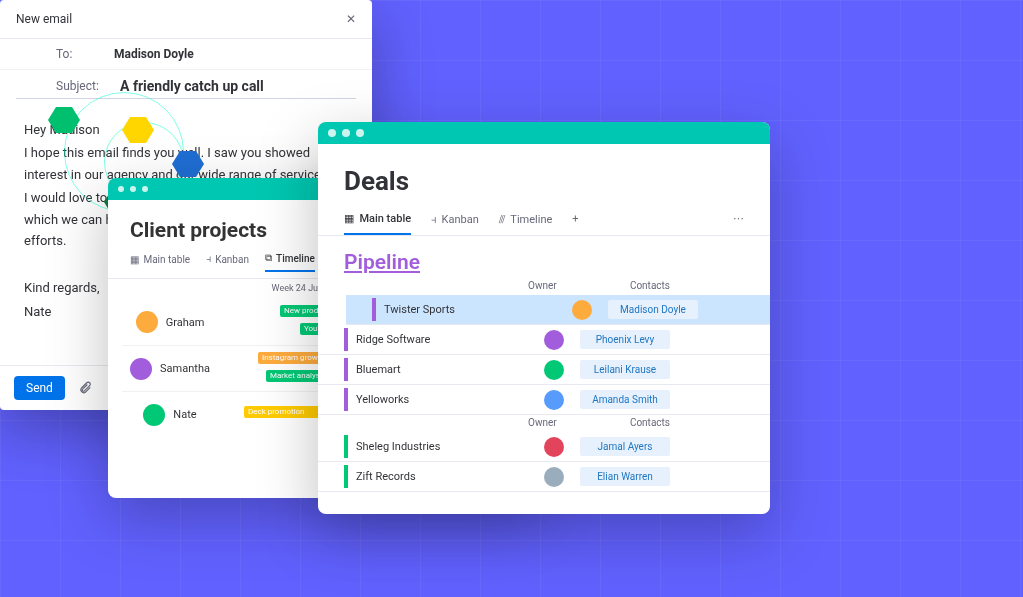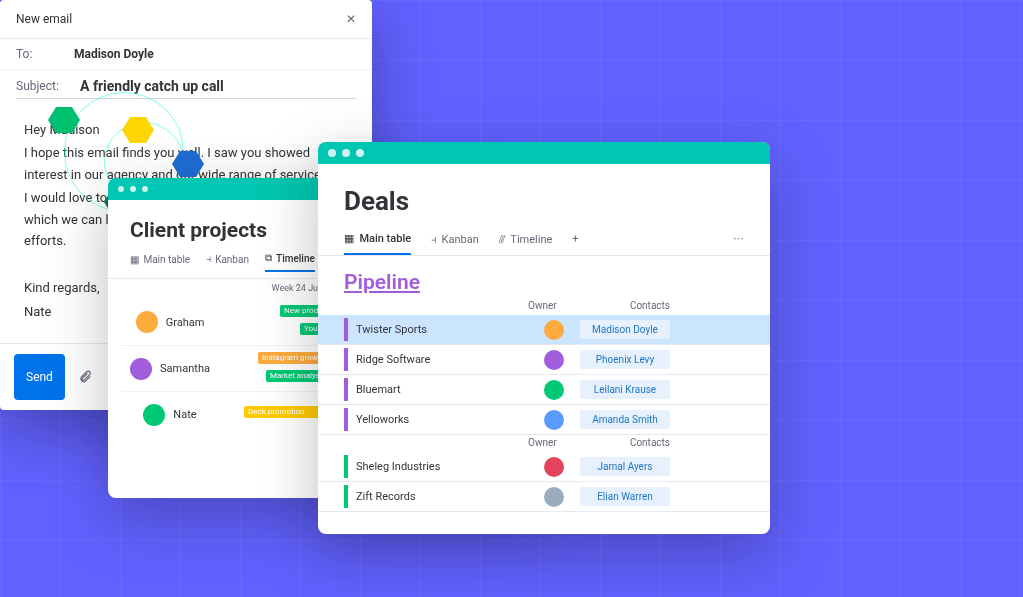--- a/index.html
+++ b/index.html
@@ -43,55 +43,55 @@
   .gantt { padding:4px 14px; }
   .gantt-row { display:flex; align-items:center; height:46px; border-top:1px solid #f0f1f5;}
   .gantt-row:first-child { border-top:none;}
   .gantt-person { width:96px; display:flex; align-items:center; gap:8px; font-size:11px; color:#323338;justify-content:center; }
   .avatar { width:22px; height:22px; border-radius:50%; background:#e0e0e0; background-size:cover; background-position:center; flex-shrink:0;}
   .av-sm { width:20px; height:20px; }
   .gantt-bars { position:relative; flex:1; height:100%; }
   .bar { position:absolute; height:12px; border-radius:2px; font-size:8px; color:#fff; line-height:12px; padding:0 4px; overflow:hidden; white-space:nowrap;}
 
   
-  .window-deals { top:142px; left:318px; width:452px; height:392px; }
+  .window-deals { top:122px; left:318px; width:452px; height:392px; }
   .deals-head { padding:22px 26px 6px; }
   .deals-title { font-size:26px; font-weight:700; color:#323338; }
   .deals-tabs { display:flex; gap:20px; padding:10px 26px 0; font-size:11px; color:#676879; border-bottom:1px solid #e6e9ef;}
   .dtab { display:flex; align-items:center; gap:5px; padding-bottom:8px; cursor:pointer;}
   .dtab.active { color:#323338; border-bottom:2px solid #0073ea; font-weight:500;}
   .dtab-plus { color:#676879; padding-bottom:8px;}
   .section-title { font-size:21px; font-weight:600; padding:14px 26px 4px;text-decoration:underline; }
   .pipeline-title { color:#a25ddc; }
   .closed-title { color:#00c875; }
   .row-head { display:flex; padding:2px 26px 4px; font-size:10px; color:#676879; }
   .col-name { width:184px;}
   .col-owner { width:52px; }
   .col-contact { width:90px; text-align:right;}
   .deal-row { display:flex; align-items:center; padding:3px 26px; font-size:11px; color:#323338; border-bottom:1px solid #e6e9ef;}
   .deal-row .col-name { border-left:4px solid var(--stripe,#a25ddc); padding:5px 8px; }
   .deal-row .col-owner { display:flex; justify-content:center;}
   .deal-row .col-contact { background:#e6f1fd; color:#1f76c2; font-size:10px; text-align:center; padding:4px 0; border-radius:2px; }
-  .deal-row.selected { background:#cce5ff; }
+  .deal-row.selected { background:#cce5ff;margin-left:28px; }
   .closed .deal-row .col-name { border-left-color:#00c875;}
   .closed .deal-row .col-contact { }
 
   
   .window-email { top:120px; left:636px; width:372px; height:410px; background:#fff; border-radius:4px; box-shadow:0 20px 60px rgba(0,0,0,.3); display:flex; flex-direction:column; }
   .email-head { display:flex; align-items:center; justify-content:space-between; padding:12px 16px; font-size:12px; color:#323338; border-bottom:1px solid #e6e9ef;}
   .email-field { display:flex; align-items:center; gap:8px; padding:8px 16px; font-size:12px; border-bottom:1px solid #f0f1f5;}
-  .email-field .lab { color:#676879; width:50px;}
+  .email-field .lab { color:#676879; width:50px;margin-left:40px;}
   .email-field .val { color:#323338;}
   .email-field .val.strong { font-weight:700;}
   .subject-row { border-bottom:none; padding-bottom:4px;}
   .subject-underline { margin:0 16px 6px; border-bottom:1px solid #d0d4e4;}
   .email-body { flex:1; padding:14px 24px; font-size:13px; color:#323338; line-height:1.65;}
   .email-body p { margin-bottom:2px;}
   .email-toolbar { display:flex; align-items:center; gap:12px; padding:10px 14px; border-top:1px solid #e6e9ef;}
-  .send-btn { background:#0073ea; color:#fff; font-size:12px; padding:16px 12px; border-radius:4px; border:none; cursor:pointer;}
+  .send-btn { background:#0073ea; color:#fff; font-size:12px; padding:5px 12px; border-radius:4px; border:none; cursor:pointer;}
   .tb-icon { width:16px; height:16px; color:#676879; display:inline-flex; align-items:center; justify-content:center; font-size:13px; }
 
   svg { display:block; }
 </style>
 </head>
 <body>
 
 <div class="hex-cluster">
   <div class="ring ring1"></div>
   <div class="ring ring2"></div>

